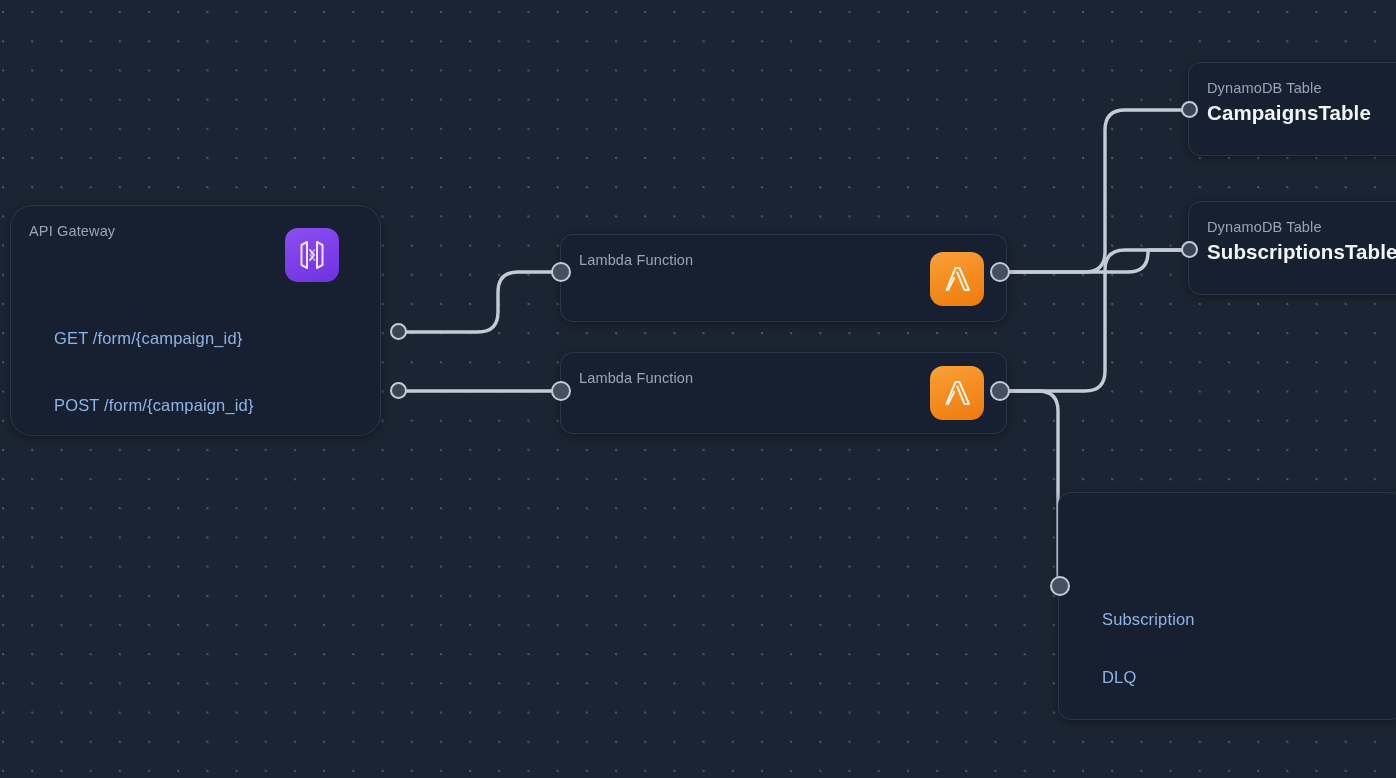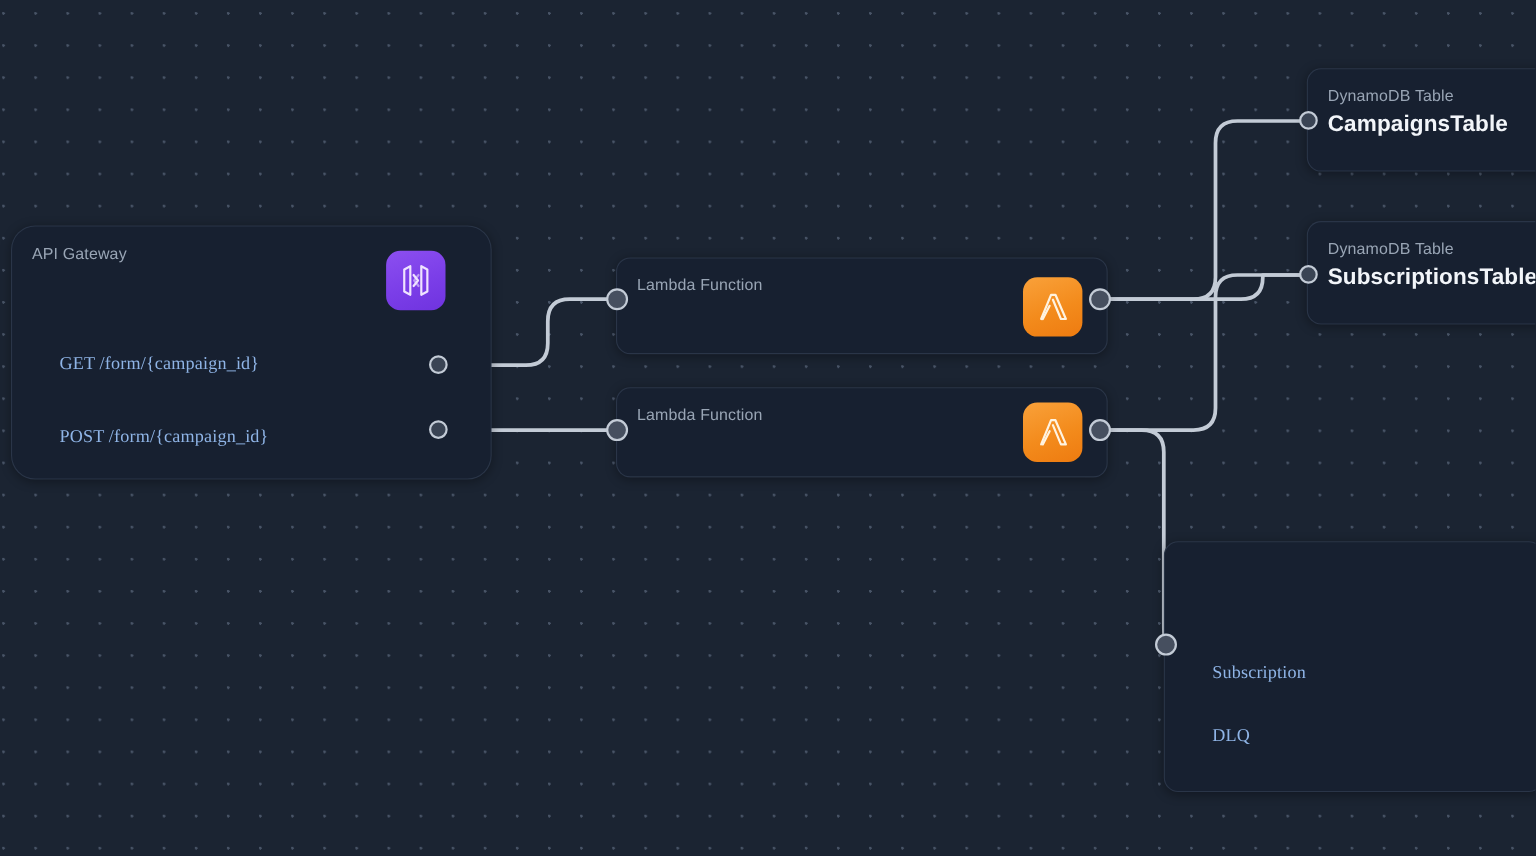--- a/index.html
+++ b/index.html
@@ -87,22 +87,21 @@
     background: linear-gradient(160deg, #f9a13a 0%, #f38b1c 55%, #ee7b10 100%);
   }
 
   
   .sub-row {
     position: absolute;
     left: 0;
     width: 100%;
     height: 30px;
     display: flex;
-    align-items: flex-start;
-    font-family: Liberation Serif, serif;
+    align-items: flex-end;
   }
   .sub-label {
     padding-left: 43px;
     font-size: 16.5px;
     line-height: 22px;
     color: #8fb4e6;
     font-weight: 400;
     letter-spacing: 0.15px;
     white-space: nowrap;
   }
@@ -117,21 +116,21 @@
     border: 2.4px solid #c3cbd6;
     z-index: 4;
   }
   .port.big {
     width: 20px;
     height: 20px;
     background: #464f5f;
   }
 
   
-  #node-apigw        { left: 10px;   top: 205px; width: 437px;  height: 231px; border-radius: 22px; }
+  #node-apigw        { left: 10px;   top: 205px; width: 371px;  height: 231px; border-radius: 22px; }
   #node-form-fn      { left: 560px;  top: 234px; width: 447px;  height: 88px;  }
   #node-subscribe-fn { left: 560px;  top: 352px; width: 447px;  height: 82px;  }
   #node-campaigns    { left: 1188px; top: 62px;  width: 240px;  height: 94px;  }
   #node-subscriptions{ left: 1188px; top: 201px; width: 240px;  height: 94px;  }
   #node-emailqueue   { left: 1058px; top: 492px; width: 345px;  height: 228px; }
 </style>
 </head>
 <body>
 
 <div id="canvas">

